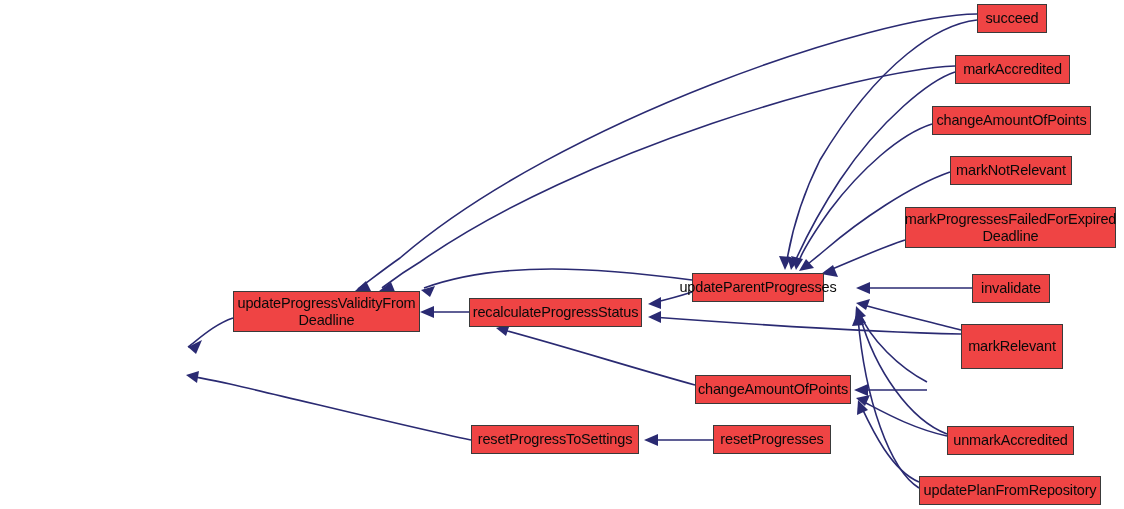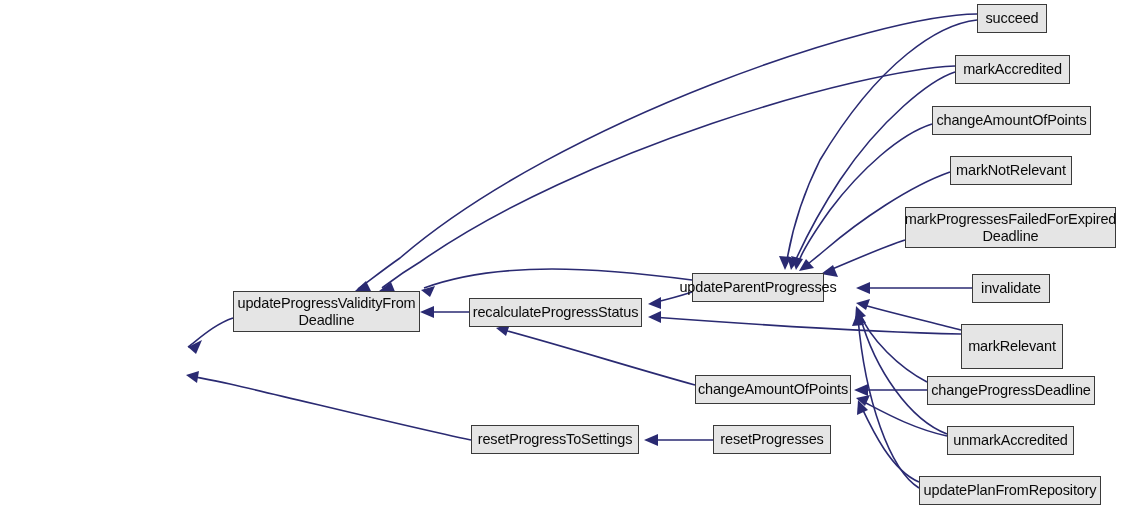--- a/index.html
+++ b/index.html
@@ -29,21 +29,21 @@
     stroke-width: 1.6px;
   }
   .edge-head {
     fill: #2a2a72;
     stroke: none;
   }
   .node {
     position: absolute;
     box-sizing: border-box;
     border: 1.4px solid #3a3a3a;
-    background: #e5e5e5;
+    background: #ef4444;
     color: #0a0a0a;
     display: flex;
     align-items: center;
     justify-content: center;
     text-align: center;
     font-size: 14.5px;
     line-height: 1.12;
     letter-spacing: -0.15px;
     white-space: pre-line;
     z-index: 2;
@@ -163,16 +163,15 @@
     <div class="node" style="left: 695px; top: 375px; width: 156px; height: 29px;"><span class="node-label">changeAmountOfPoints</span></div>
     <div class="node" style="left: 713px; top: 425px; width: 118px; height: 29px;"><span class="node-label">resetProgresses</span></div>
     <div class="node" style="left: 977px; top: 4px; width: 70px; height: 29px;"><span class="node-label">succeed</span></div>
     <div class="node" style="left: 955px; top: 55px; width: 115px; height: 29px;"><span class="node-label">markAccredited</span></div>
     <div class="node" style="left: 932px; top: 106px; width: 159px; height: 29px;"><span class="node-label">changeAmountOfPoints</span></div>
     <div class="node" style="left: 950px; top: 156px; width: 122px; height: 29px;"><span class="node-label">markNotRelevant</span></div>
     <div class="node" style="left: 905px; top: 207px; width: 211px; height: 41px;"><span class="node-label">markProgressesFailedForExpired
 Deadline</span></div>
     <div class="node" style="left: 972px; top: 274px; width: 78px; height: 29px;"><span class="node-label">invalidate</span></div>
     <div class="node" style="left: 961px; top: 324px; width: 102px; height: 45px;"><span class="node-label">markRelevant</span></div>
-    <div class="node" style="left: 927px; top: 376px; width: 168px; height: 29px;"><span class="node-label">changeProgressDeadline</span></div>
     <div class="node" style="left: 947px; top: 426px; width: 127px; height: 29px;"><span class="node-label">unmarkAccredited</span></div>
     <div class="node" style="left: 919px; top: 476px; width: 182px; height: 29px;"><span class="node-label">updatePlanFromRepository</span></div>
   </div>
 
 </body></html>

